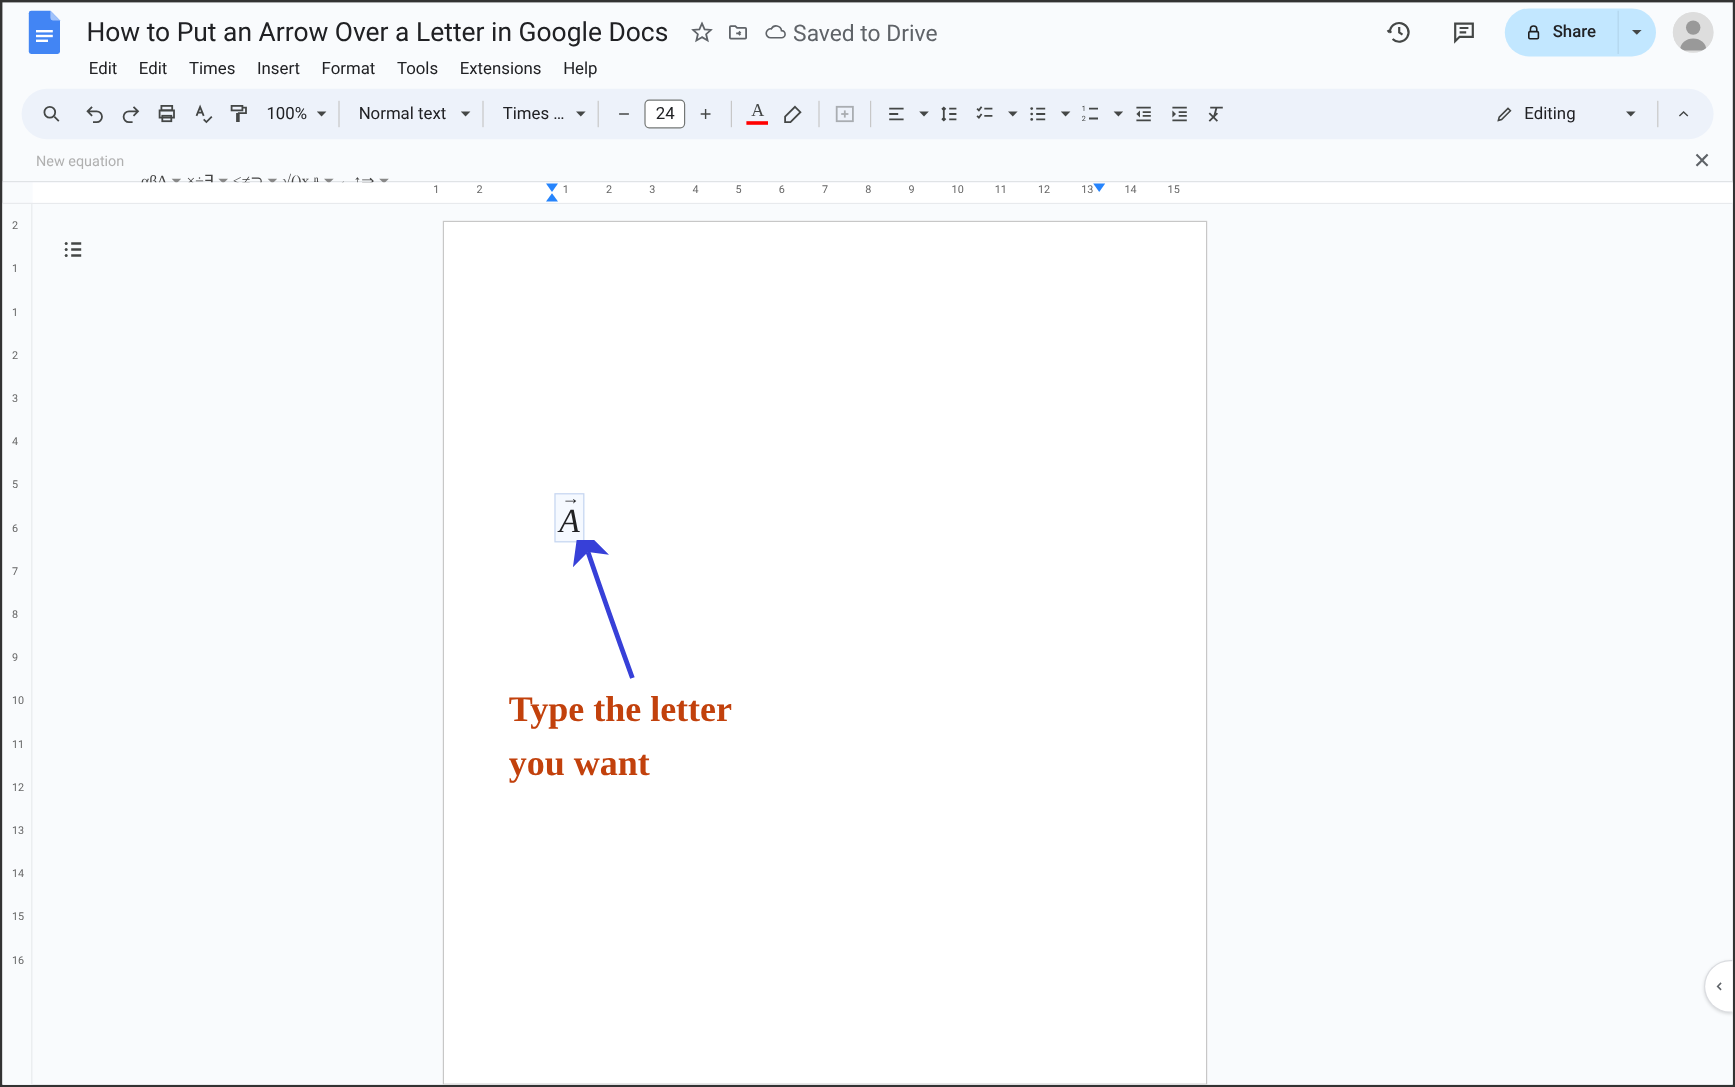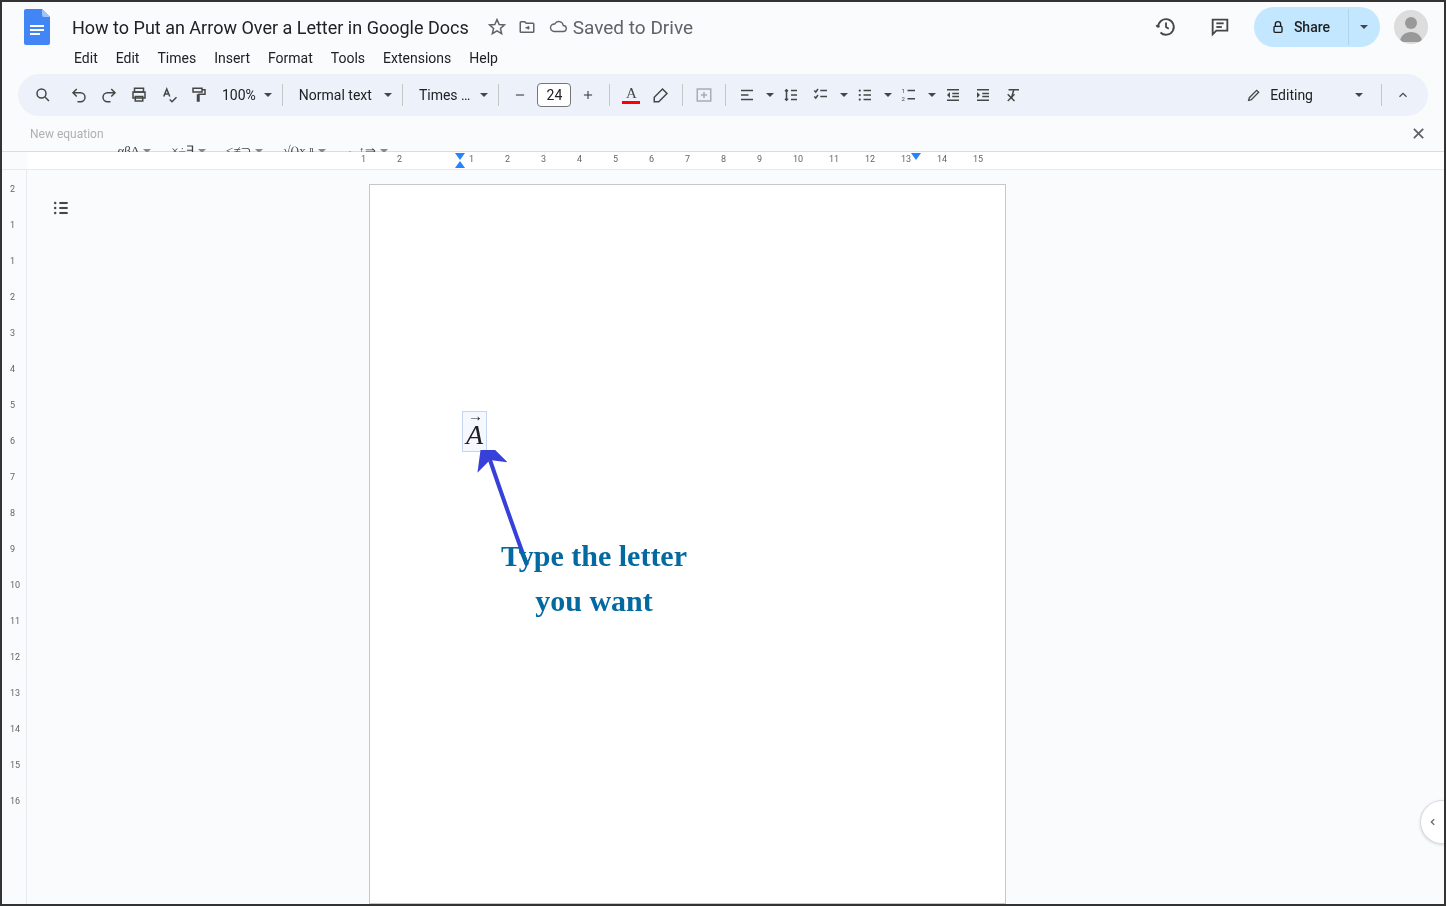--- a/index.html
+++ b/index.html
@@ -24,21 +24,21 @@
     .docs-logo {
       width: 40px;
       height: 40px;
       display: flex;
       align-items: center;
       justify-content: center;
       margin-right: 8px;
       cursor: pointer;
     }
     .doc-title {
-      font-size: 18px;
+      font-size: 22px;
       color: #202124;
       padding: 2px 6px;
       border-radius: 4px;
       white-space: nowrap;
     }
     .title-icons {
       display: flex;
       align-items: center;
       gap: 10px;
       margin-left: 12px;
@@ -370,27 +370,27 @@
     .equation-letter {
       font-style: italic;
       font-size: 28px;
       line-height: 1;
     }
 
     
     .annotation {
       position: absolute;
       left: 54px;
-      top: 348px;
+      top: 384px;
       font-family: 'Comic Sans MS', 'Segoe Script', cursive;
       font-size: 30px;
       font-weight: 600;
-      color: #0369a1;
+      color: #c2410c;
       line-height: 1.5;
-      text-align: center;
+      text-align: left;
       width: 340px;
     }
     .annotation-arrow {
       position: absolute;
       left: 102px;
       top: 265px;
       width: 80px;
       height: 120px;
       pointer-events: none;
     }
@@ -680,21 +680,21 @@
   <div class="tool-sep"></div>
   <div class="tool-btn">
     <svg width="14" height="14" viewBox="0 0 24 24">
         <path fill="none" stroke="#444746" stroke-width="2" d="M6 15l6-6 6 6"></path>
       </svg>
   </div>
 </div>
 
 <div class="equation-bar">
   <span class="eq-label">New equation</span>
-  <span id="eq-groups" style="display: flex; gap: 20px; margin-top: 35px;">
+  <span id="eq-groups" style="display: flex; gap: 4px; margin-top: 35px;">
       <span class="eq-group">
         <span>αβΔ</span>
         <div class="caret" style="border-top-color: rgb(136, 136, 136);"></div>
       </span>
       <span class="eq-group">
         <span>×÷∃</span>
         <div class="caret" style="border-top-color: rgb(136, 136, 136);"></div>
       </span>
       <span class="eq-group">
         <span>&lt;≠⊃</span>

